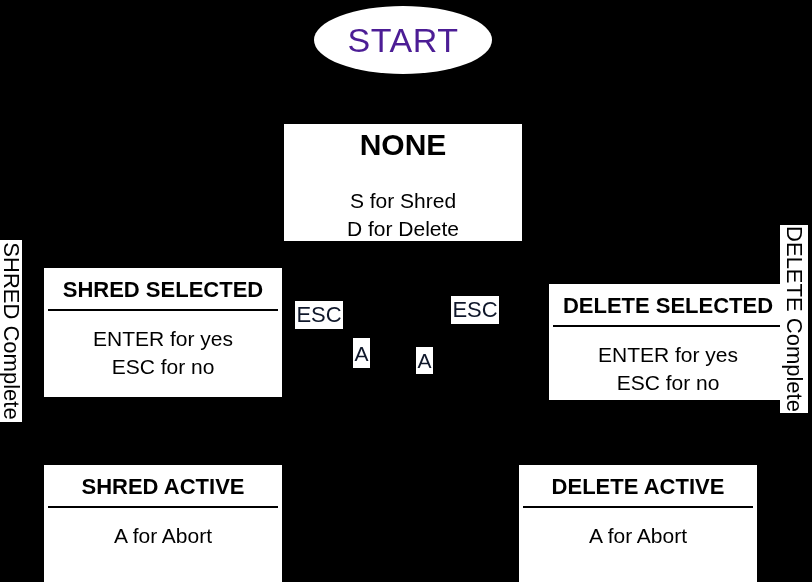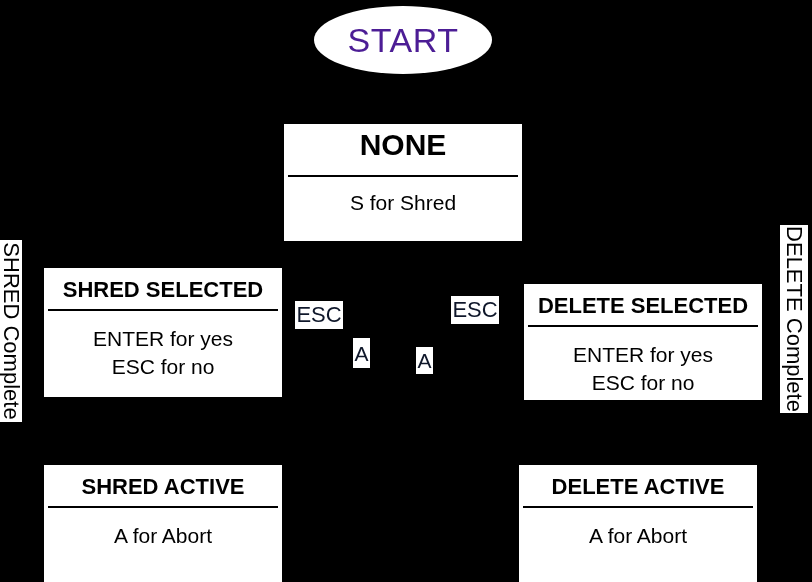--- a/index.html
+++ b/index.html
@@ -67,21 +67,21 @@
     line-height: 1.32;
     padding-top: 14px;
   }
   .state-body .line {
     display: block;
   }
 
   
   #state-none       { left: 284px; top: 124px;  width: 238px; height: 117px; }
   #state-shred-sel  { left: 44px;  top: 268px;  width: 238px; height: 129px; }
-  #state-del-sel    { left: 524px; top: 284px;  width: 238px; height: 116px; }
+  #state-del-sel    { left: 549px; top: 284px;  width: 238px; height: 116px; }
   #state-shred-act  { left: 44px;  top: 465px;  width: 238px; height: 130px; }
   #state-del-act    { left: 519px; top: 465px;  width: 238px; height: 130px; }
 
   #state-none .state-title { font-size: 30px; padding-top: 6px; padding-bottom: 15px; }
   #state-none .state-body  { font-size: 21px; padding-top: 12px; border-radius: 8px; }
 
   
   .edge-label {
     position: absolute;
     background: #ffffff;
@@ -141,20 +141,21 @@
 
   <div class="start-node">
     <span class="start-label">START</span>
   </div>
 
   <div class="state-box" id="state-none">
     <div class="state-title">NONE</div>
     <div class="state-divider"></div>
     <div class="state-body">
       <span class="line">S for Shred</span>
+      <span class="line">D for Delete</span>
     </div>
   </div>
 
   <div class="state-box" id="state-shred-sel">
     <div class="state-title">SHRED SELECTED</div>
     <div class="state-divider"></div>
     <div class="state-body">
       <span class="line">ENTER for yes</span>
       <span class="line">ESC for no</span>
     </div>

